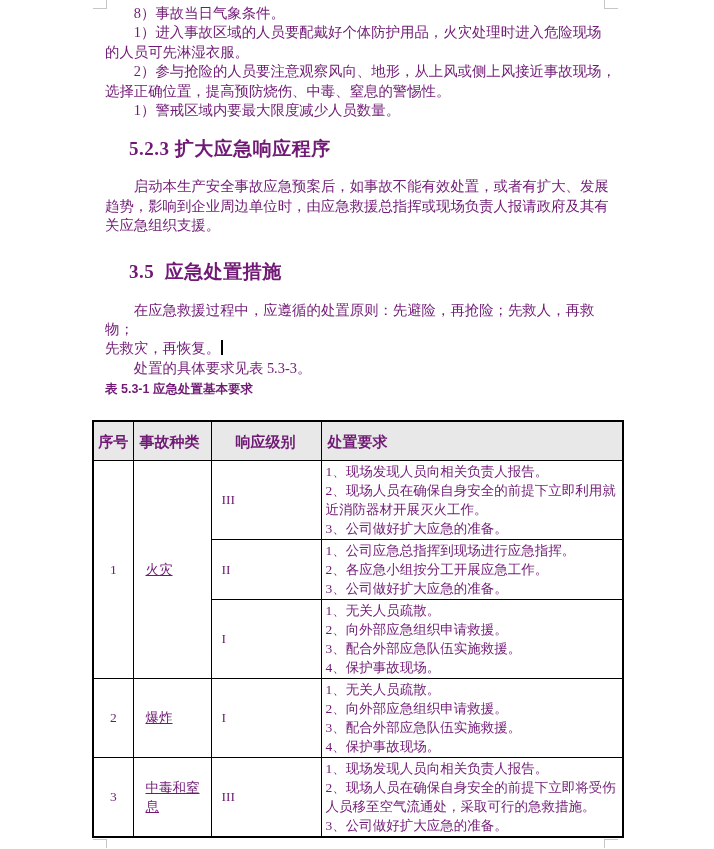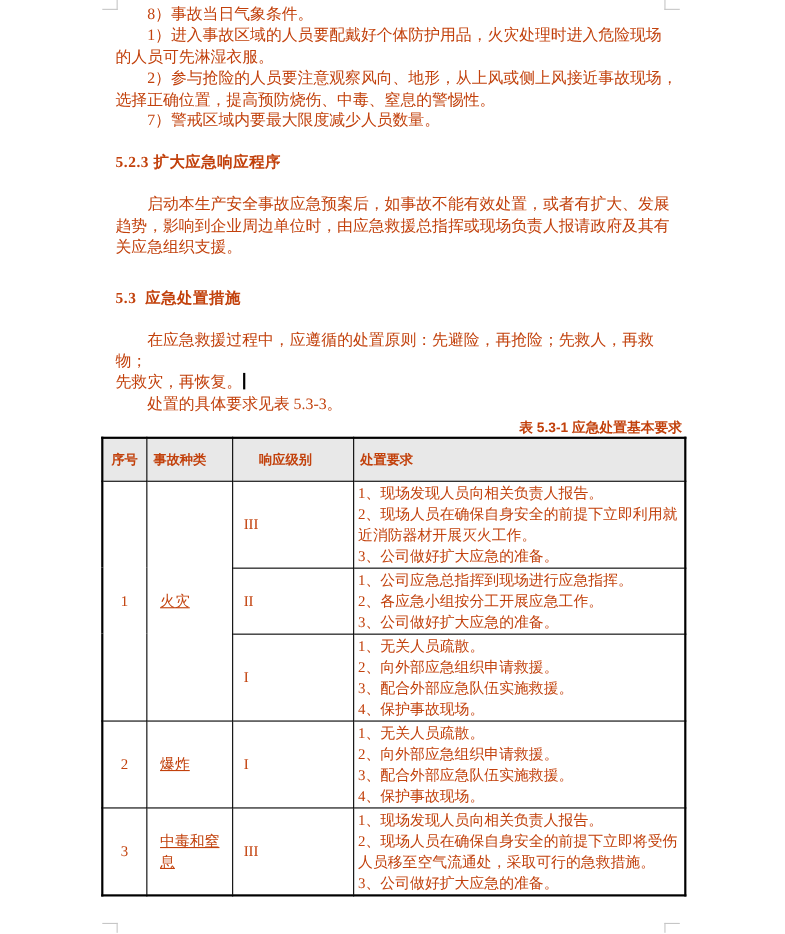--- a/index.html
+++ b/index.html
@@ -2,67 +2,68 @@
 <html><head>
 <meta charset="utf-8">
 <style>
   * { margin:0; padding:0; box-sizing:border-box; }
   html,body { background:#ffffff; }
   .page {
     position:relative;
     width:714px; height:849px;
     background:#ffffff;
     overflow:hidden;
-    color:#c2410c;
+    color:#701a75;
     font-family:"Liberation Serif","DejaVu Serif",serif;
   }
   
   .mark { position:absolute; width:14px; height:9px; border:0 solid #c6c6c6; }
   .mark.tl { left:93px;  top:0;     border-right-width:1px; border-bottom-width:1px; }
   .mark.tr { left:604px; top:0;     border-left-width:1px;  border-bottom-width:1px; }
   .mark.bl { left:93px;  top:839px; border-right-width:1px; border-top-width:1px; }
   .mark.br { left:604px; top:839px; border-left-width:1px;  border-top-width:1px; }
 
   .content { position:absolute; left:0; top:0; width:714px; padding:4px 94px 0 105px; }
 
   .para {
     font-size:14.4px; line-height:19.4px;
     text-indent:2em; white-space:pre-line;
   }
   .para.bold-hei { font-weight:bold; font-family:"Liberation Sans","DejaVu Sans",sans-serif; }
 
   .heading {
-    font-weight:bold; font-size:14px; line-height:25px;
+    font-weight:bold; font-size:19px; line-height:25px;
     letter-spacing:0.5px; white-space:pre-wrap;
     font-family:"Liberation Serif","DejaVu Serif",serif;
+    margin-left:24px;
   }
   .heading.h523 { margin-top:16px; margin-bottom:16px; }
   .heading.h53  { margin-top:23px; margin-bottom:17px; }
 
   .caret { display:inline-block; width:1.5px; height:15px; background:#000; vertical-align:-2px; margin-left:1px; }
 
   .tbl-caption {
-    margin-top:3px; margin-bottom:0;
-    text-align:right; font-weight:bold; font-size:12.5px; line-height:16px;
+    margin-top:3px; margin-bottom:23px;
+    text-align:left; font-weight:bold; font-size:12.5px; line-height:16px;
     font-family:"Liberation Sans","DejaVu Sans",sans-serif;
   }
 
   .tbl-wrap { margin-left:-13px; width:530px; }
   table.tbl {
     border-collapse:collapse; table-layout:fixed; width:530px;
     border:2px solid #000;
     font-size:13.5px; line-height:19px;
     font-family:"Liberation Serif","DejaVu Serif",serif;
   }
   .tbl th, .tbl td { border:1px solid #000; vertical-align:middle; }
   .tbl thead tr { height:39px; }
   .tbl th {
     font-weight:bold; text-align:left; padding-left:6px;
     font-family:Liberation Sans, sans-serif;
-    font-size:12px;
+    font-size:15px;
   }
   .tbl th.c { text-align:center; padding-left:0; }
   .tbl td.seq   { text-align:center; }
   .tbl td.type  { padding-left:12px;text-decoration:underline; }
   .tbl td.level { padding-left:10px; }
   .tbl td.measures { padding:1px 5px 1px 4px; white-space:pre-line; }
 </style>
 </head>
 <body>
 
@@ -73,29 +74,29 @@
   <div class="mark bl"></div>
   <div class="mark br"></div>
 
   <div class="content">
 
     <p class="para">8）事故当日气象条件。</p>
     <p class="para">1）进入事故区域的人员要配戴好个体防护用品，火灾处理时进入危险现场
 的人员可先淋湿衣服。</p>
     <p class="para">2）参与抢险的人员要注意观察风向、地形，从上风或侧上风接近事故现场，
 选择正确位置，提高预防烧伤、中毒、窒息的警惕性。</p>
-    <p class="para">7）警戒区域内要最大限度减少人员数量。</p>
+    <p class="para">1）警戒区域内要最大限度减少人员数量。</p>
 
     <h2 class="heading h523">5.2.3 扩大应急响应程序</h2>
 
     <p class="para">启动本生产安全事故应急预案后，如事故不能有效处置，或者有扩大、发展
 趋势，影响到企业周边单位时，由应急救援总指挥或现场负责人报请政府及其有
 关应急组织支援。</p>
 
-    <h2 class="heading h53">5.3  应急处置措施</h2>
+    <h2 class="heading h53">3.5  应急处置措施</h2>
 
     <p class="para"><span>在应急救援过程中，应遵循的处置原则：先避险，再抢险；先救人，再救物；
 先救灾，再恢复。</span><span class="caret"></span></p>
     <p class="para">处置的具体要求见表 5.3-3。</p>
 
     <div class="tbl-caption">表 5.3-1 应急处置基本要求</div>
 
     <div class="tbl-wrap">
       <table class="tbl">
         <colgroup>

